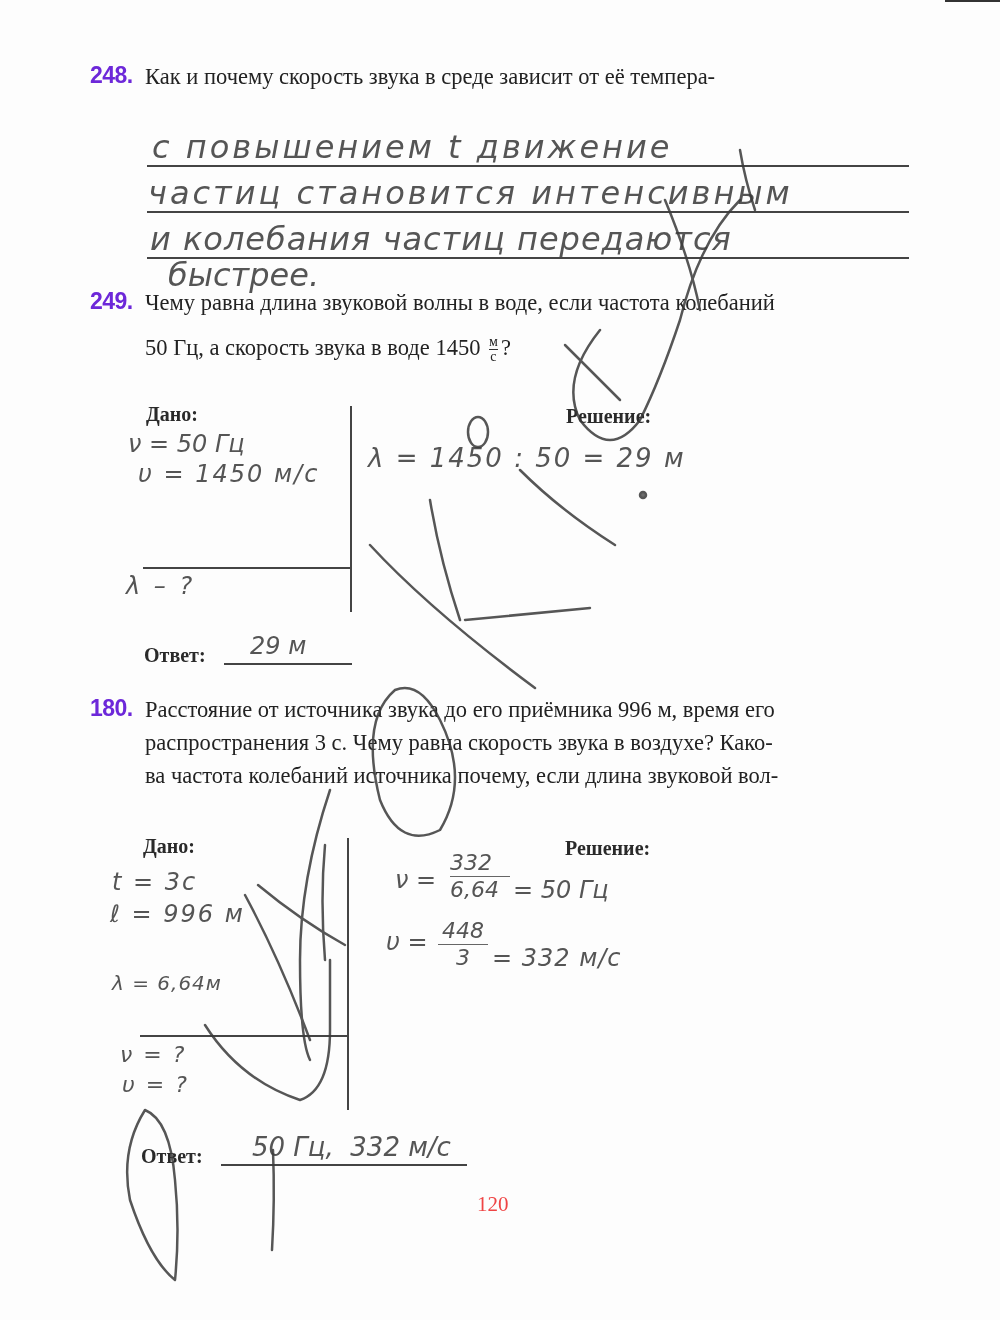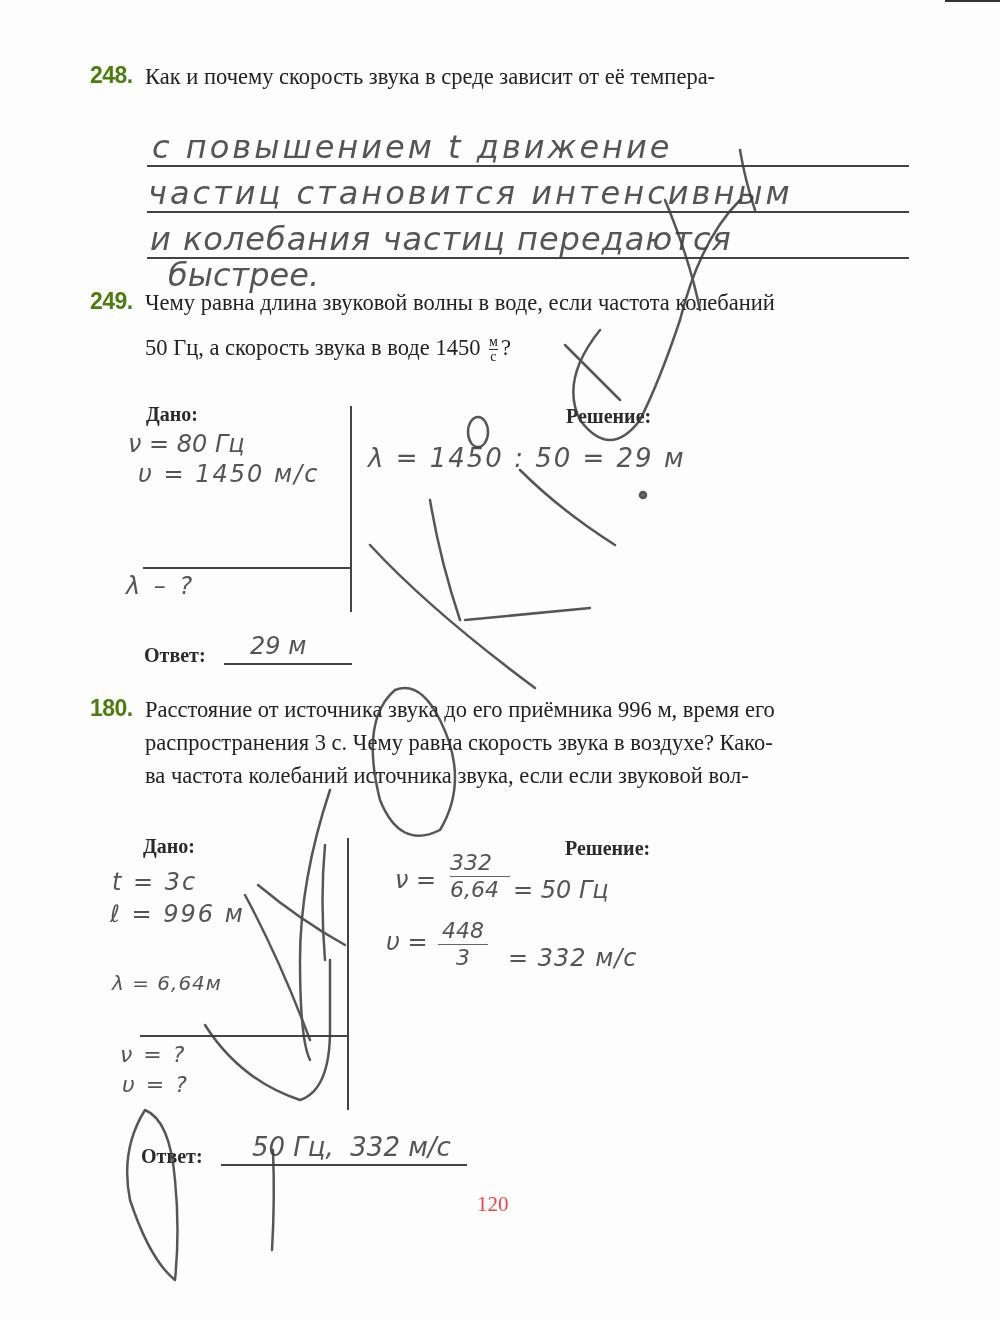--- a/index.html
+++ b/index.html
@@ -5,21 +5,21 @@
   html, body { margin:0; padding:0; }
   body {
     width:1000px; height:1320px; position:relative; overflow:hidden;
     background:#fdfdfd; color:#2a2a2a;
     font-family:"Liberation Serif", "DejaVu Serif", serif;
   }
   .abs { position:absolute; }
   .topbar { left:945px; top:0; width:55px; height:2px; background:#333; }
   .qnum {
     font-family:"Liberation Sans", "DejaVu Sans", sans-serif;
-    font-weight:bold; font-size:23px; color:#4d7c0f; letter-spacing:-0.5px;
+    font-weight:bold; font-size:23px; color:#6d28d9; letter-spacing:-0.5px;
   }
   .qtext { font-size:22.5px; line-height:33px; color:#222; text-align:justify; }
   .label { font-weight:bold; font-size:20px; color:#2a2a2a; }
   .hw {
     font-family:"DejaVu Sans", sans-serif; font-style:italic;
     color:#555; font-weight:normal; white-space:nowrap;
   }
   .rule { background:#444; height:1.5px; }
   .vline { background:#444; width:1.5px; }
   .pagenum { font-size:21px; color:#ef4444; }
@@ -52,34 +52,34 @@
     <span style="display:block; border-bottom:1px solid #333;">м</span>
     <span style="display:block;">с</span>
   </span><span>?</span>
 </div>
 
 <div class="abs label" style="left:146px; top:403px;">Дано:</div>
 <div class="abs label" style="left:566px; top:405px;">Решение:</div>
 <div class="abs vline" style="left:350px; top:406px; height:206px;"></div>
 <div class="abs rule" style="left:143px; top:567px; width:208px;"></div>
 
-<div class="abs hw" style="left:128px; top:430px; font-size:24px;">ν = 80 Гц</div>
+<div class="abs hw" style="left:128px; top:430px; font-size:24px;">ν = 50 Гц</div>
 <div class="abs hw" style="left:138px; top:460px; font-size:24px; letter-spacing:2px;">υ = 1450 м/с</div>
 <div class="abs hw" style="left:126px; top:572px; font-size:24px; letter-spacing:3px;">λ – ?</div>
 <div class="abs hw" style="left:368px; top:443px; font-size:26px; letter-spacing:2px;">λ = 1450 : 50 = 29 м</div>
 
 <div class="abs label" style="left:144px; top:644px;">Ответ:</div>
 <div class="abs rule" style="left:224px; top:663px; width:128px;"></div>
 <div class="abs hw" style="left:250px; top:632px; font-size:24px;">29 м</div>
 
 <div class="abs qnum" style="left:90px; top:695px;">180.</div>
 <div class="abs qtext" style="left:145px; top:693px; width:765px;">
   <div style="white-space:nowrap;">Расстояние от источника звука до его приёмника 996 м, время его</div>
   <div style="white-space:nowrap;">распространения 3 с. Чему равна скорость звука в воздухе? Како-</div>
-  <div style="white-space:nowrap;">ва частота колебаний источника звука, если если звуковой вол-</div>
+  <div style="white-space:nowrap;">ва частота колебаний источника почему, если длина звуковой вол-</div>
 </div>
 
 <div class="abs label" style="left:143px; top:835px;">Дано:</div>
 <div class="abs label" style="left:565px; top:837px;">Решение:</div>
 <div class="abs vline" style="left:347px; top:838px; height:272px;"></div>
 <div class="abs rule" style="left:140px; top:1035px; width:208px;"></div>
 
 <div class="abs hw" style="left:112px; top:868px; font-size:24px; letter-spacing:2px;">t = 3с</div>
 <div class="abs hw" style="left:110px; top:900px; font-size:24px; letter-spacing:2px;">ℓ = 996 м</div>
 <div class="abs hw" style="left:112px; top:940px; font-size:20px; letter-spacing:1px;margin-top:31px;">λ = 6,64м</div>
@@ -91,21 +91,21 @@
   <div class="hw" style="font-size:22px; border-bottom:1.5px solid #666; padding-bottom:1px;">332</div>
   <div class="hw" style="font-size:22px;">6,64</div>
 </div>
 <div class="abs hw" style="left:513px; top:876px; font-size:24px;">= 50 Гц</div>
 
 <div class="abs hw" style="left:386px; top:928px; font-size:24px;">υ =</div>
 <div class="abs" style="left:438px; top:918px; text-align:center; width:50px;">
   <div class="hw" style="font-size:22px; border-bottom:1.5px solid #666; padding-bottom:1px;">448</div>
   <div class="hw" style="font-size:22px;">3</div>
 </div>
-<div class="abs hw" style="left:492px; top:944px; font-size:24px; letter-spacing:1px;margin-left:16px;">= 332 м/с</div>
+<div class="abs hw" style="left:492px; top:944px; font-size:24px; letter-spacing:1px;">= 332 м/с</div>
 
 <div class="abs label" style="left:141px; top:1145px;">Ответ:</div>
 <div class="abs rule" style="left:221px; top:1164px; width:246px;"></div>
 <div class="abs hw" style="left:252px; top:1132px; font-size:26px; white-space:pre;">50 Гц,  332 м/с</div>
 
 <div class="abs pagenum" style="left:477px; top:1192px;">120</div>
 
 <svg class="scribble" width="1000" height="1320" viewBox="0 0 1000 1320">
   <g fill="none" stroke="#3a3a3a" stroke-width="2.5" stroke-linecap="round" stroke-linejoin="round" opacity="0.85">
 

